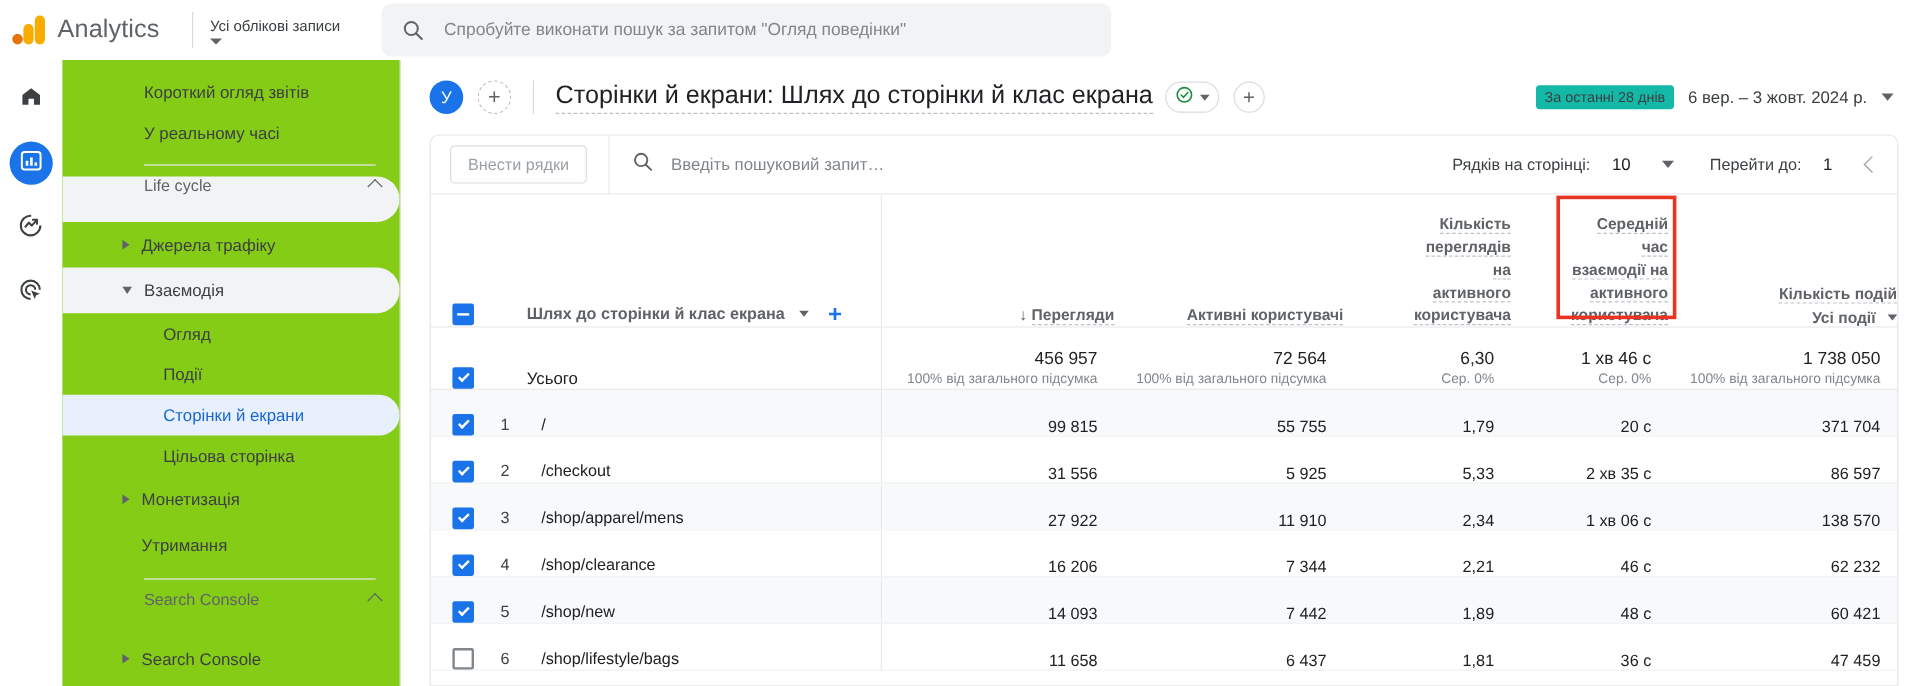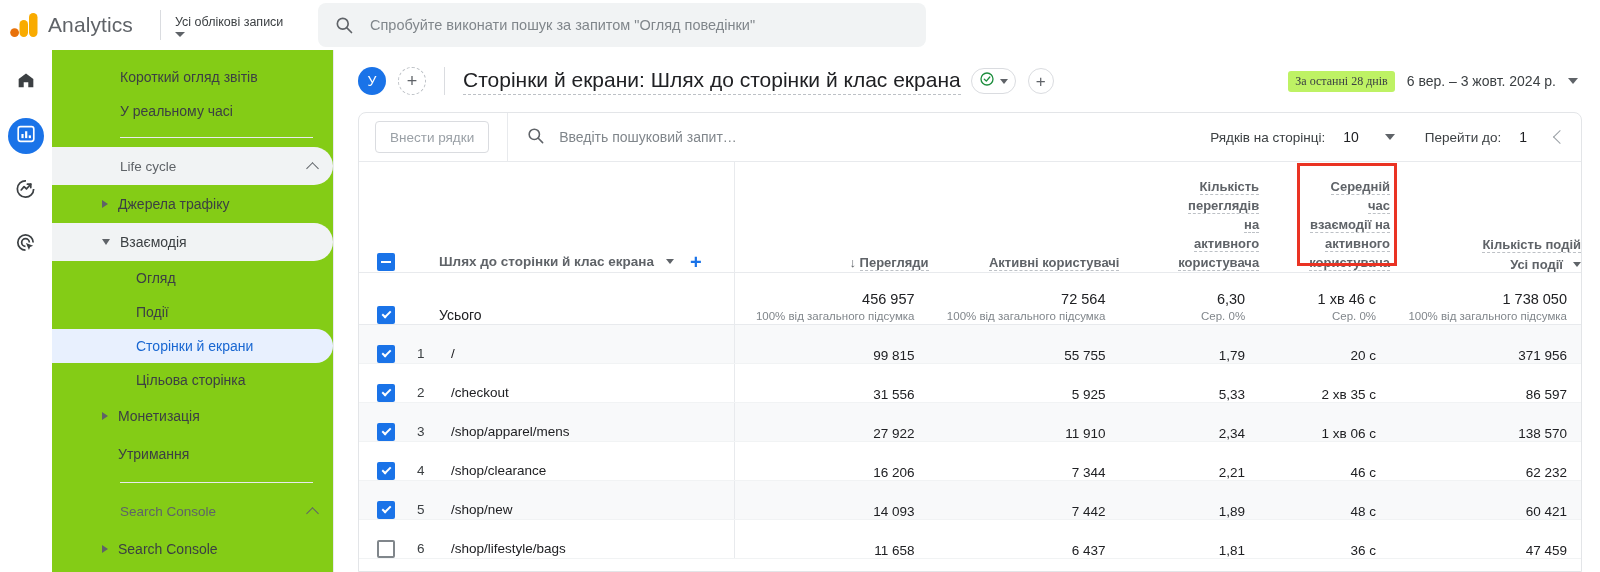--- a/index.html
+++ b/index.html
@@ -77,21 +77,21 @@
   .nav-item {
     height: 34px; display: flex; align-items: center;
     font-size: 14px; color: #3c4043;
     border-radius: 0 20px 20px 0;
     cursor: pointer; position: relative;
     padding-right: 14px;
   }
   .nav-item .lbl { white-space: nowrap; overflow: hidden; text-overflow: ellipsis; }
   .nav-plain { padding-left: 68px; }
   .nav-section {
-    height: 38px; display: flex; align-items: center; justify-content: space-between;
+    height: 38px; display: flex; align-items: flex-start; justify-content: space-between;
     padding-left: 68px; padding-right: 16px;
     font-size: 13.5px; color: #5f6368;
     border-radius: 0 20px 20px 0; cursor: pointer;
   }
   .nav-section.hl { background: #f1f3f4; }
   .nav-group {
     height: 38px; display: flex; align-items: center;
     padding-left: 50px; padding-right: 16px;
     font-size: 14px; color: #3c4043;
     border-radius: 0 20px 20px 0; cursor: pointer;
@@ -154,22 +154,22 @@
     border-top: 5px solid #5f6368;
   }
   .add-round2 {
     width: 26px; height: 26px; border-radius: 50%;
     border: 1px solid #dadce0; color: #5f6368; font-size: 17px; line-height: 1;
     display: flex; align-items: center; justify-content: center;
     margin-left: 12px; cursor: pointer; flex: none;
   }
   .head-spacer { flex: 1; }
   .range-badge {
-    font-size: 12px; color: #3c4043; background: #bef264;
-    padding: 3px 7px; border-radius: 3px; white-space: nowrap; font-family: Liberation Serif, serif;
+    font-size: 12px; color: #3c4043; background: #14b8a6;
+    padding: 3px 7px; border-radius: 3px; white-space: nowrap;
   }
   .range-text { font-size: 14px; color: #3c4043; margin-left: 12px; white-space: nowrap; cursor: pointer; }
   .range-caret {
     width: 0; height: 0; margin-left: 12px; margin-right: 4px;
     border-left: 5px solid transparent; border-right: 5px solid transparent;
     border-top: 6px solid #5f6368; cursor: pointer;
   }
 
   
   .card {
@@ -560,21 +560,21 @@
               <td>
                     <div class="d-val">55 755</div>
                   </td>
               <td>
                     <div class="d-val">1,79</div>
                   </td>
               <td>
                     <div class="d-val">20 с</div>
                   </td>
               <td>
-                    <div class="d-val">371 956</div>
+                    <div class="d-val">371 704</div>
                   </td>
             </tr>
 
             <tr class="drow">
               <td>
                 <div class="d-dim">
                   <span class="cb checked">
                         <span class="tick"></span>
                       </span>
                   <span class="d-idx">2</span>

